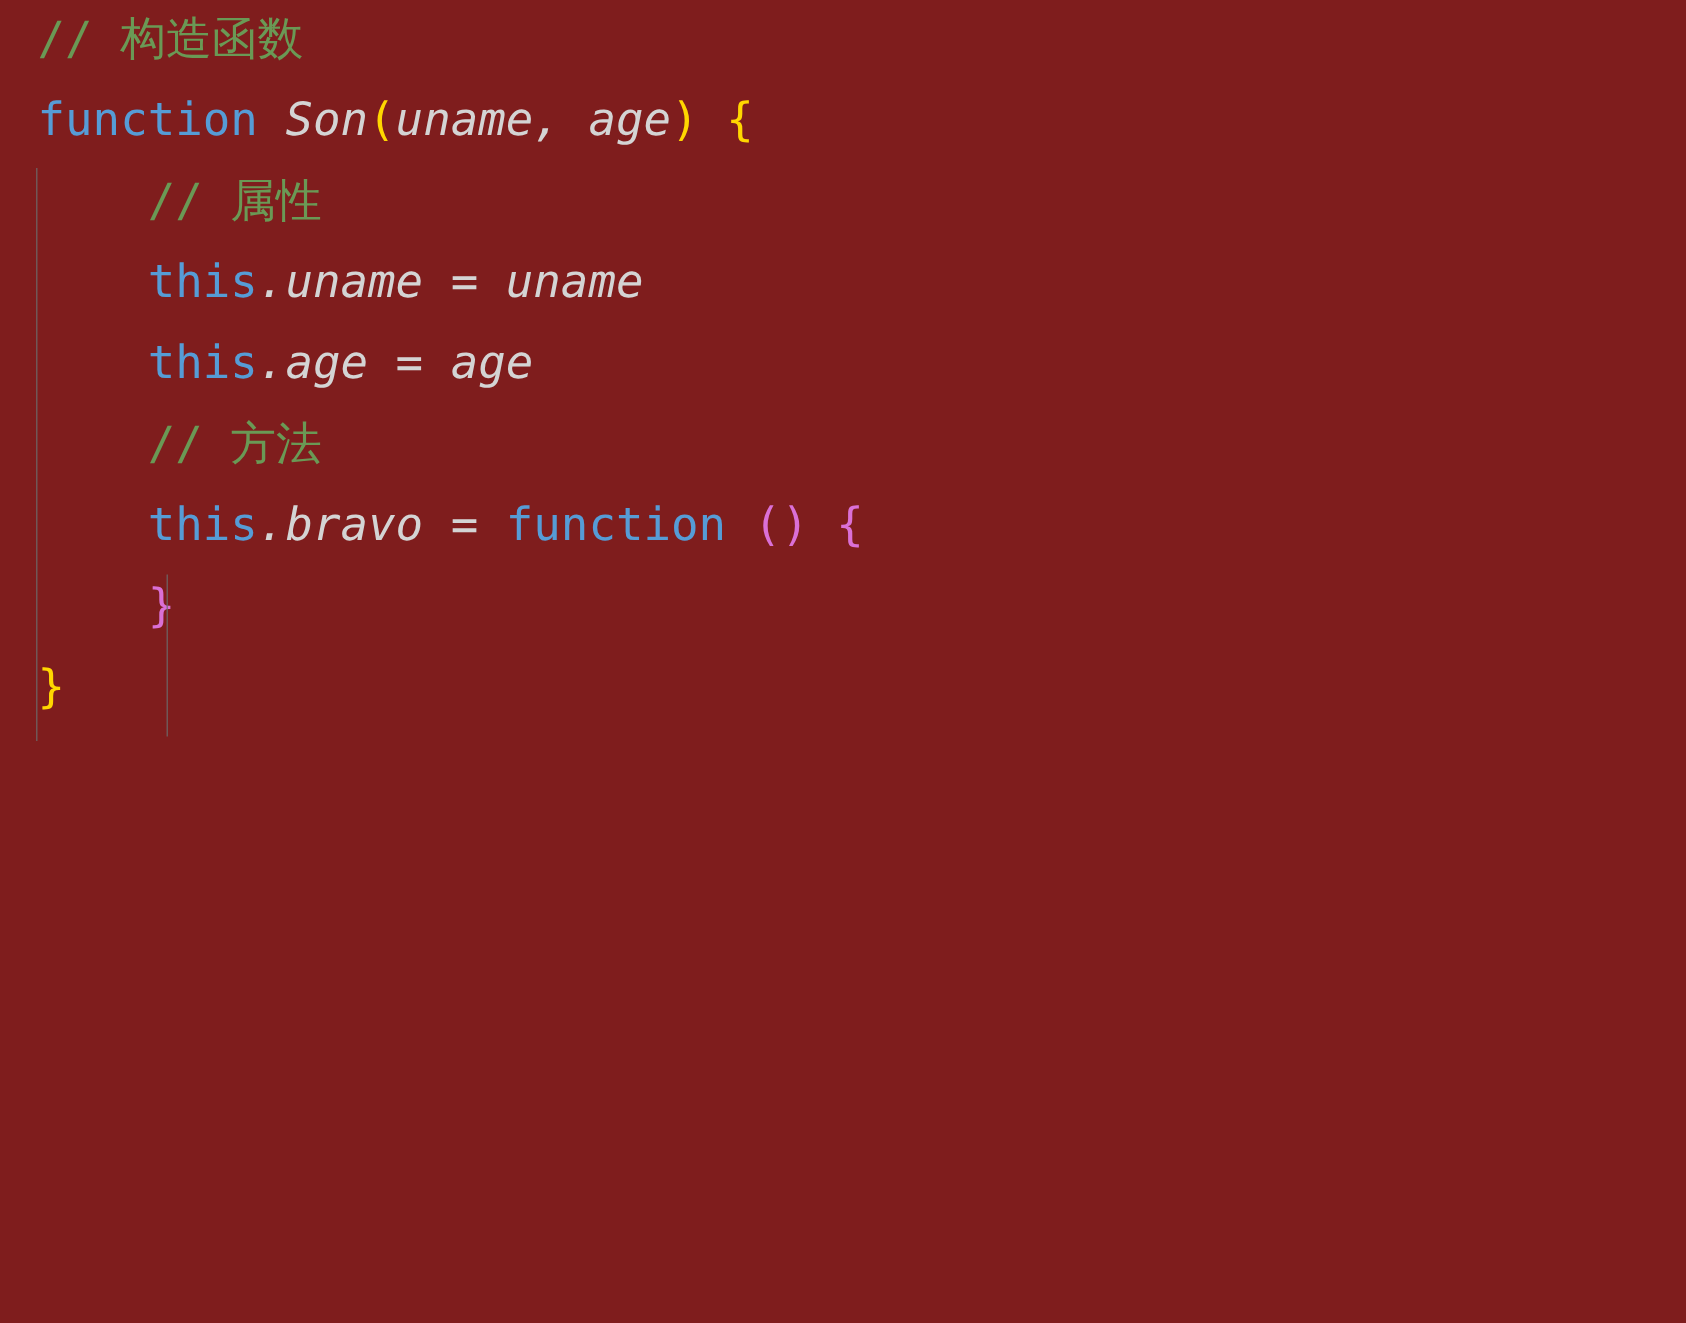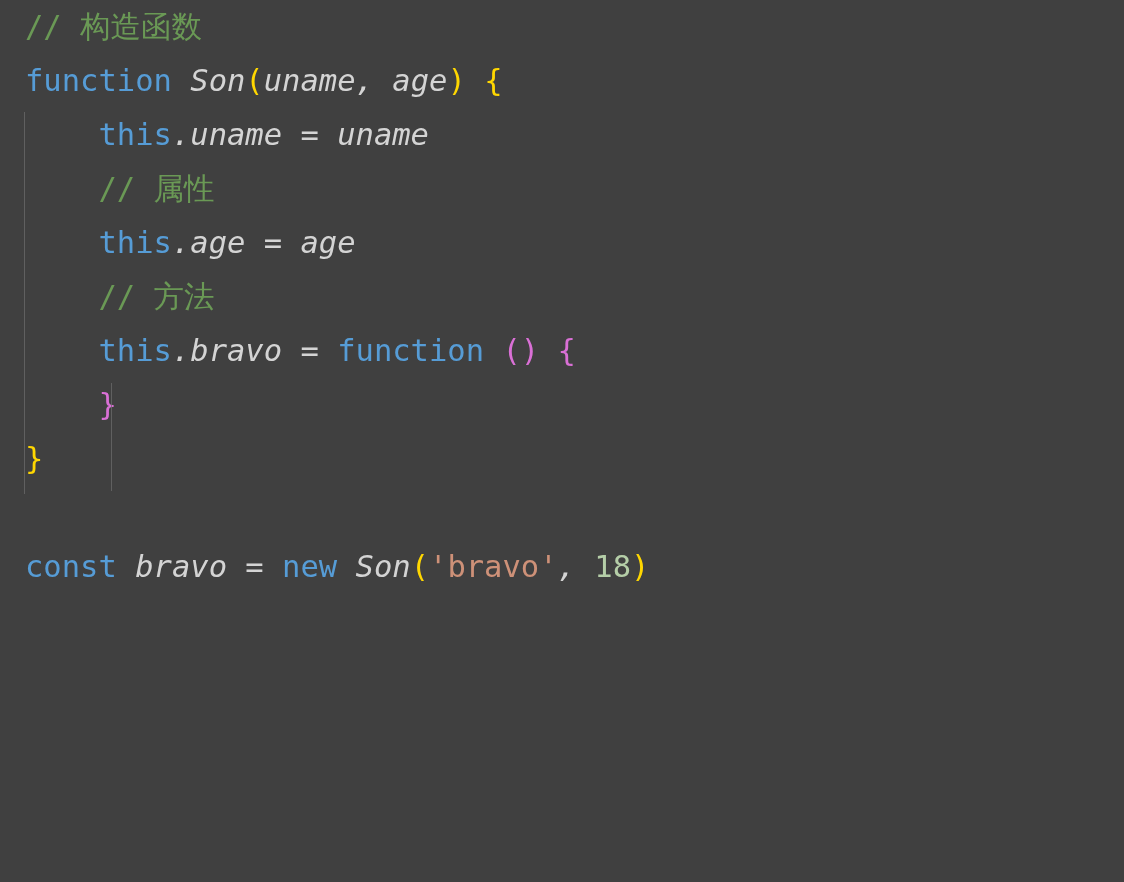--- a/index.html
+++ b/index.html
@@ -10,21 +10,21 @@
   body {
     width: 1124px;
     height: 882px;
     overflow: hidden;
     font-family: "DejaVu Sans Mono", "Liberation Mono", monospace;
   }
   #editor {
     position: relative;
     width: 1124px;
     height: 882px;
-    background: #404040;
+    background: #7f1d1d;
     padding: 0;
     box-sizing: border-box;
   }
   .code-line {
     position: relative;
     height: 54px;
     line-height: 54px;
     font-size: 30.5px;
     letter-spacing: 0px;
     white-space: pre;
@@ -64,23 +64,22 @@
 </style>
 </head>
 <body>
 
 <div id="editor">
   <div class="guide" id="guide-lvl1"></div>
   <div class="guide" id="guide-lvl2"></div>
   <div id="code-body">
       <div class="code-line"><span class="tok t-comment">// 构造函数</span></div>
       <div class="code-line"><span class="tok t-keyword">function</span><span class="tok t-plain"> Son</span><span class="tok t-b1">(</span><span class="tok t-plain">uname, age</span><span class="tok t-b1">)</span><span class="tok t-plain"> </span><span class="tok t-b1">{</span></div>
+      <div class="code-line"><span class="tok t-plain">    </span><span class="tok t-comment">// 属性</span></div>
       <div class="code-line"><span class="tok t-plain">    </span><span class="tok t-keyword">this</span><span class="tok t-plain">.uname = uname</span></div>
-      <div class="code-line"><span class="tok t-plain">    </span><span class="tok t-comment">// 属性</span></div>
       <div class="code-line"><span class="tok t-plain">    </span><span class="tok t-keyword">this</span><span class="tok t-plain">.age = age</span></div>
       <div class="code-line"><span class="tok t-plain">    </span><span class="tok t-comment">// 方法</span></div>
       <div class="code-line"><span class="tok t-plain">    </span><span class="tok t-keyword">this</span><span class="tok t-plain">.bravo = </span><span class="tok t-keyword">function</span><span class="tok t-plain"> </span><span class="tok t-b2">()</span><span class="tok t-plain"> </span><span class="tok t-b2">{</span></div>
       <div class="code-line"><span class="tok t-plain">    </span><span class="tok t-b2">}</span></div>
       <div class="code-line"><span class="tok t-b1">}</span></div>
       <div class="code-line">&nbsp;</div>
-      <div class="code-line"><span class="tok t-keyword">const</span><span class="tok t-plain"> bravo = </span><span class="tok t-keyword">new</span><span class="tok t-plain"> Son</span><span class="tok t-b1">(</span><span class="tok t-string">'bravo'</span><span class="tok t-plain">, </span><span class="tok t-number">18</span><span class="tok t-b1">)</span></div>
     </div>
 </div>
 
 </body></html>

